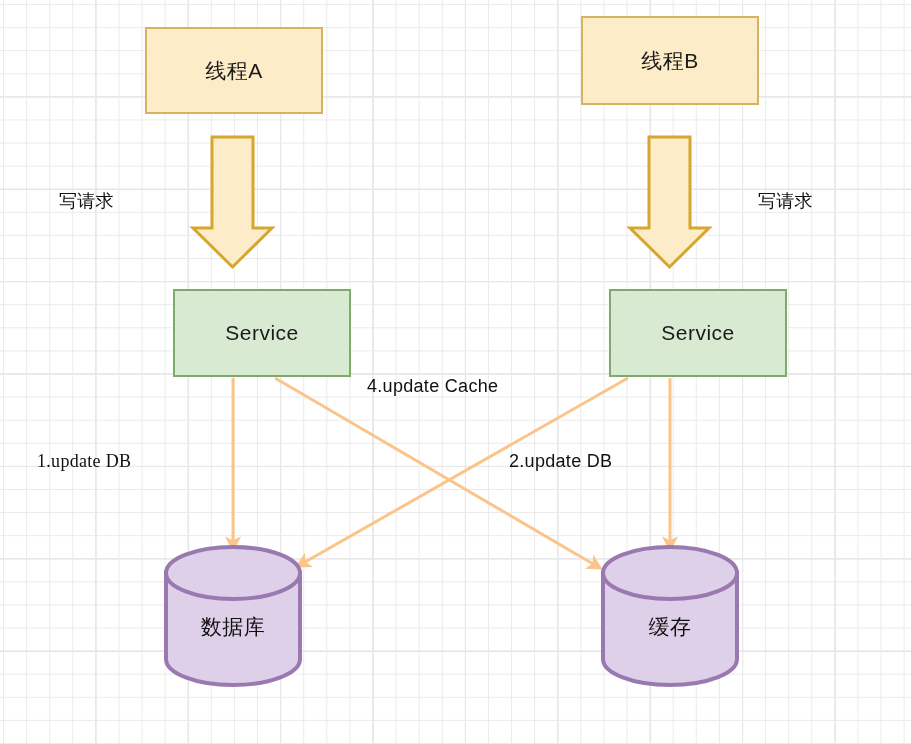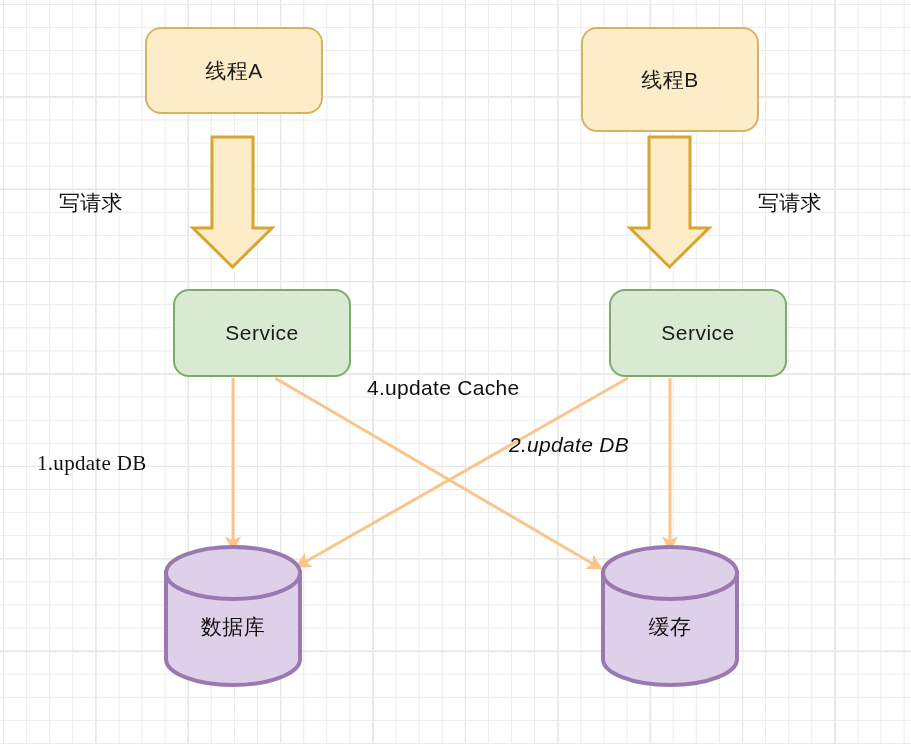--- a/index.html
+++ b/index.html
@@ -36,39 +36,39 @@
     top: 0;
     width: 911px;
     height: 744px;
   }
   .node-box {
     position: absolute;
     box-sizing: border-box;
     display: flex;
     align-items: center;
     justify-content: center;
-    border-radius: 16px;
+    border-radius: 0;
     border-width: 2px;
     border-style: solid;
     font-size: 21px;
     color: #1a1a1a;
     letter-spacing: 0.5px;
   }
   .thread-box {
     background: #fdecc8;
     border-color: #d6b35e;
   }
   .service-box {
     background: #d8ead1;
     border-color: #7cac6a;
     margin-left: 28px;
   }
   .edge-label {
     position: absolute;
-    font-size: 21px;
+    font-size: 18px;
     color: #111111;
     white-space: nowrap;
     letter-spacing: 0.3px;
   }
   .cyl-label {
     position: absolute;
     font-size: 21px;
     color: #111111;
     white-space: nowrap;
     text-align: center;
@@ -111,21 +111,21 @@
     <g>
       <path d="M603,573 L603,659 A67,26 0 0 0 737,659 L737,573 Z" fill="#ded0e8" stroke="#9a78b0" stroke-width="4"></path>
       <ellipse cx="670" cy="573" rx="67" ry="26" fill="#ded0e8" stroke="#9a78b0" stroke-width="4"></ellipse>
     </g>
   </svg>
 
   <div class="node-box thread-box" style="left:145px; top:27px; width:178px; height:87px;">
     <span>线程A</span>
   </div>
 
-  <div class="node-box thread-box" style="left:581px; top:27px; width:178px; height:105px;">
+  <div class="node-box thread-box" style="left:581px; top:16px; width:178px; height:89px;">
     <span>线程B</span>
   </div>
 
   <div class="node-box service-box" style="left:145px; top:289px; width:178px; height:88px;">
     <span>Service</span>
   </div>
 
   <div class="node-box service-box" style="left:581px; top:289px; width:178px; height:88px;">
     <span>Service</span>
   </div>
@@ -133,18 +133,18 @@
   <div class="cyl-label" style="left:603px; top:613px; width:134px;">缓存</div>
 
   <div class="cyl-label" style="left:166px; top:613px; width:134px;">数据库</div>
 
   <div class="edge-label" style="left:59px; top:189px;">写请求</div>
 
   <div class="edge-label" style="left:758px; top:189px;">写请求</div>
 
   <div class="edge-label" style="left:37px; top:451px;font-family:Liberation Serif, serif;">1.update DB</div>
 
-  <div class="edge-label" style="left:509px; top:433px;font-style:italic;">2.update DB</div>
+  <div class="edge-label" style="left:509px; top:451px;">2.update DB</div>
 
 
   <div class="edge-label" style="left:327px; top:376px;margin-left:40px;">4.update Cache</div>
 
 </div>
 
 </body></html>

